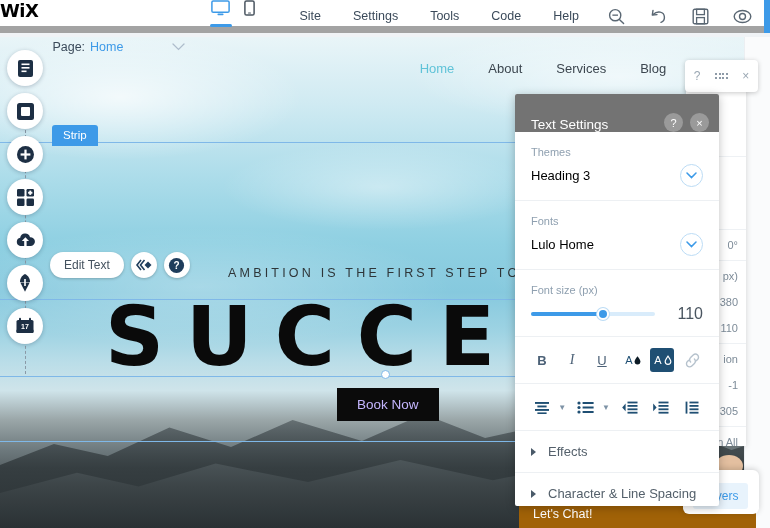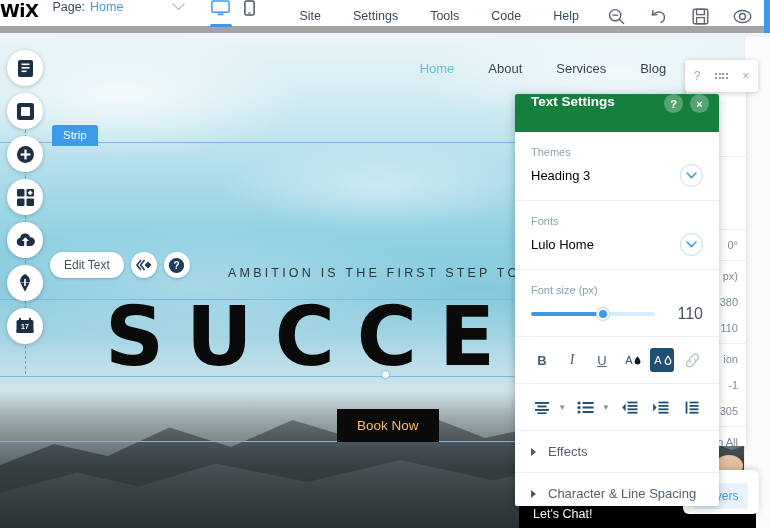--- a/index.html
+++ b/index.html
@@ -18,21 +18,21 @@
     display:flex; align-items:flex-start; z-index:60;
   }
   .tb-logo{
     width:56px; display:flex; align-items:center; justify-content:center;
     font-weight:bold; font-size:18px; letter-spacing:-.5px; color:#000;
     font-family:"DejaVu Sans", sans-serif;
   }
   .tb-sep{ width:1px; background:#e8ebef; margin:6px 0; }
   .tb-page{
     display:flex; align-items:center; gap:5px; padding:0 10px 0 14px;
-    font-size:12.5px; color:#3b4a5a; white-space:nowrap;
+    font-size:12.5px; color:#3b4a5a; white-space:nowrap;margin-top:40px;
   }
   .tb-page .pgval{ color:#3d9ae8; }
   .tb-caret{ margin-left:44px; color:#aebdcc; font-size:11px; }
   .tb-devices{ display:flex; align-items:center; gap:14px; padding:0 16px; position:relative; }
   .dev-ico{ position:relative; cursor:pointer; }
   .dev-underline{
     position:absolute; left:50%; transform:translateX(-50%); bottom:-7px;
     width:22px; height:3px; background:#3d9ae8; border-radius:2px;
   }
   .tb-menu{ display:flex; align-items:center; gap:0; padding-left:12px; }
@@ -138,21 +138,21 @@
     position:absolute; width:9px; height:9px; border-radius:50%;
     background:#fff; border:1px solid #7fb8e8; z-index:14;
   }
   .success{
     position:absolute; left:105px; top:259px; font-size:82px; font-weight:bold;
     letter-spacing:22px; color:#0a0a0a; white-space:nowrap; z-index:12;
     font-family:"DejaVu Sans", sans-serif; line-height:82px;
   }
 
   .book-btn{
-    position:absolute; left:337px; top:372px; background:#0b0b0b; color:#fdba74;
+    position:absolute; left:337px; top:351px; background:#0b0b0b; color:#c4b5fd;
     font-size:13.5px; padding:9px 20px; z-index:12; cursor:pointer;
   }
 
   
   .edit-group{ position:absolute; left:50px; top:215px; display:flex; align-items:center; gap:7px; z-index:25; }
   .edit-pill{
     background:#fff; border-radius:14px; height:26px; padding:13px 14px;
     display:flex; align-items:center; font-size:12px; color:#44515e;
     box-shadow:0 1px 3px rgba(0,0,0,.22); cursor:pointer;
   }
@@ -207,22 +207,22 @@
   }
   .dots-grip i{ width:2px; height:2px; background:#8d9aa7; display:block; }
 
   
   #textpanel{
     position:absolute; left:515px; top:94px; width:204px; height:412px;
     background:#fff; box-shadow:0 2px 10px rgba(0,0,0,.25); z-index:80;
     overflow:hidden; border-radius:2px;
   }
   .tp-head{
-    height:38px; background:#15803d; color:#fff; display:flex; align-items:flex-start;
-    padding:0 10px 0 16px; font-size:13.5px;font-weight:bold;
+    height:38px; background:#737373; color:#fff; display:flex; align-items:flex-end;
+    padding:0 10px 0 16px; font-size:13.5px;
   }
   .tp-head-btns{ margin-left:auto; display:flex; gap:7px; }
   .tp-circ{
     width:19px; height:19px; border-radius:50%; background:rgba(255,255,255,.28);
     display:flex; align-items:center; justify-content:center; font-size:11px;
     color:#fff; cursor:pointer;
   }
   .tp-sec{ padding:14px 16px 13px; border-bottom:1px solid #edf0f3; }
   .tp-label{ font-size:11px; color:#8fa0b0; margin-bottom:6px; }
   .tp-valrow{ display:flex; align-items:center; }
@@ -272,21 +272,21 @@
     display:flex; align-items:center; justify-content:center; z-index:78; cursor:pointer;
   }
   #layerswrap{
     position:absolute; left:683px; top:470px; width:76px; height:44px;
     background:#fff; border-radius:6px; box-shadow:0 -1px 6px rgba(0,0,0,.18); z-index:77;
   }
 
   
   #chatbar{
     position:absolute; left:519px; top:500px; width:237px; height:28px;
-    background:#000000; color:#fff; display:flex; align-items:center;
+    background:#a16207; color:#fff; display:flex; align-items:center;
     padding:0 14px; font-size:12.5px; z-index:76;
   }
   .chat-chev{ margin-left:auto; color:#fff; font-size:12px; }
 
   .peach-dot{
     position:absolute; left:715px; top:455px; width:28px; height:22px;
     background:#f6cdaa; border-radius:50%; z-index:46; opacity:.9;
   }
 </style>
 </head>

